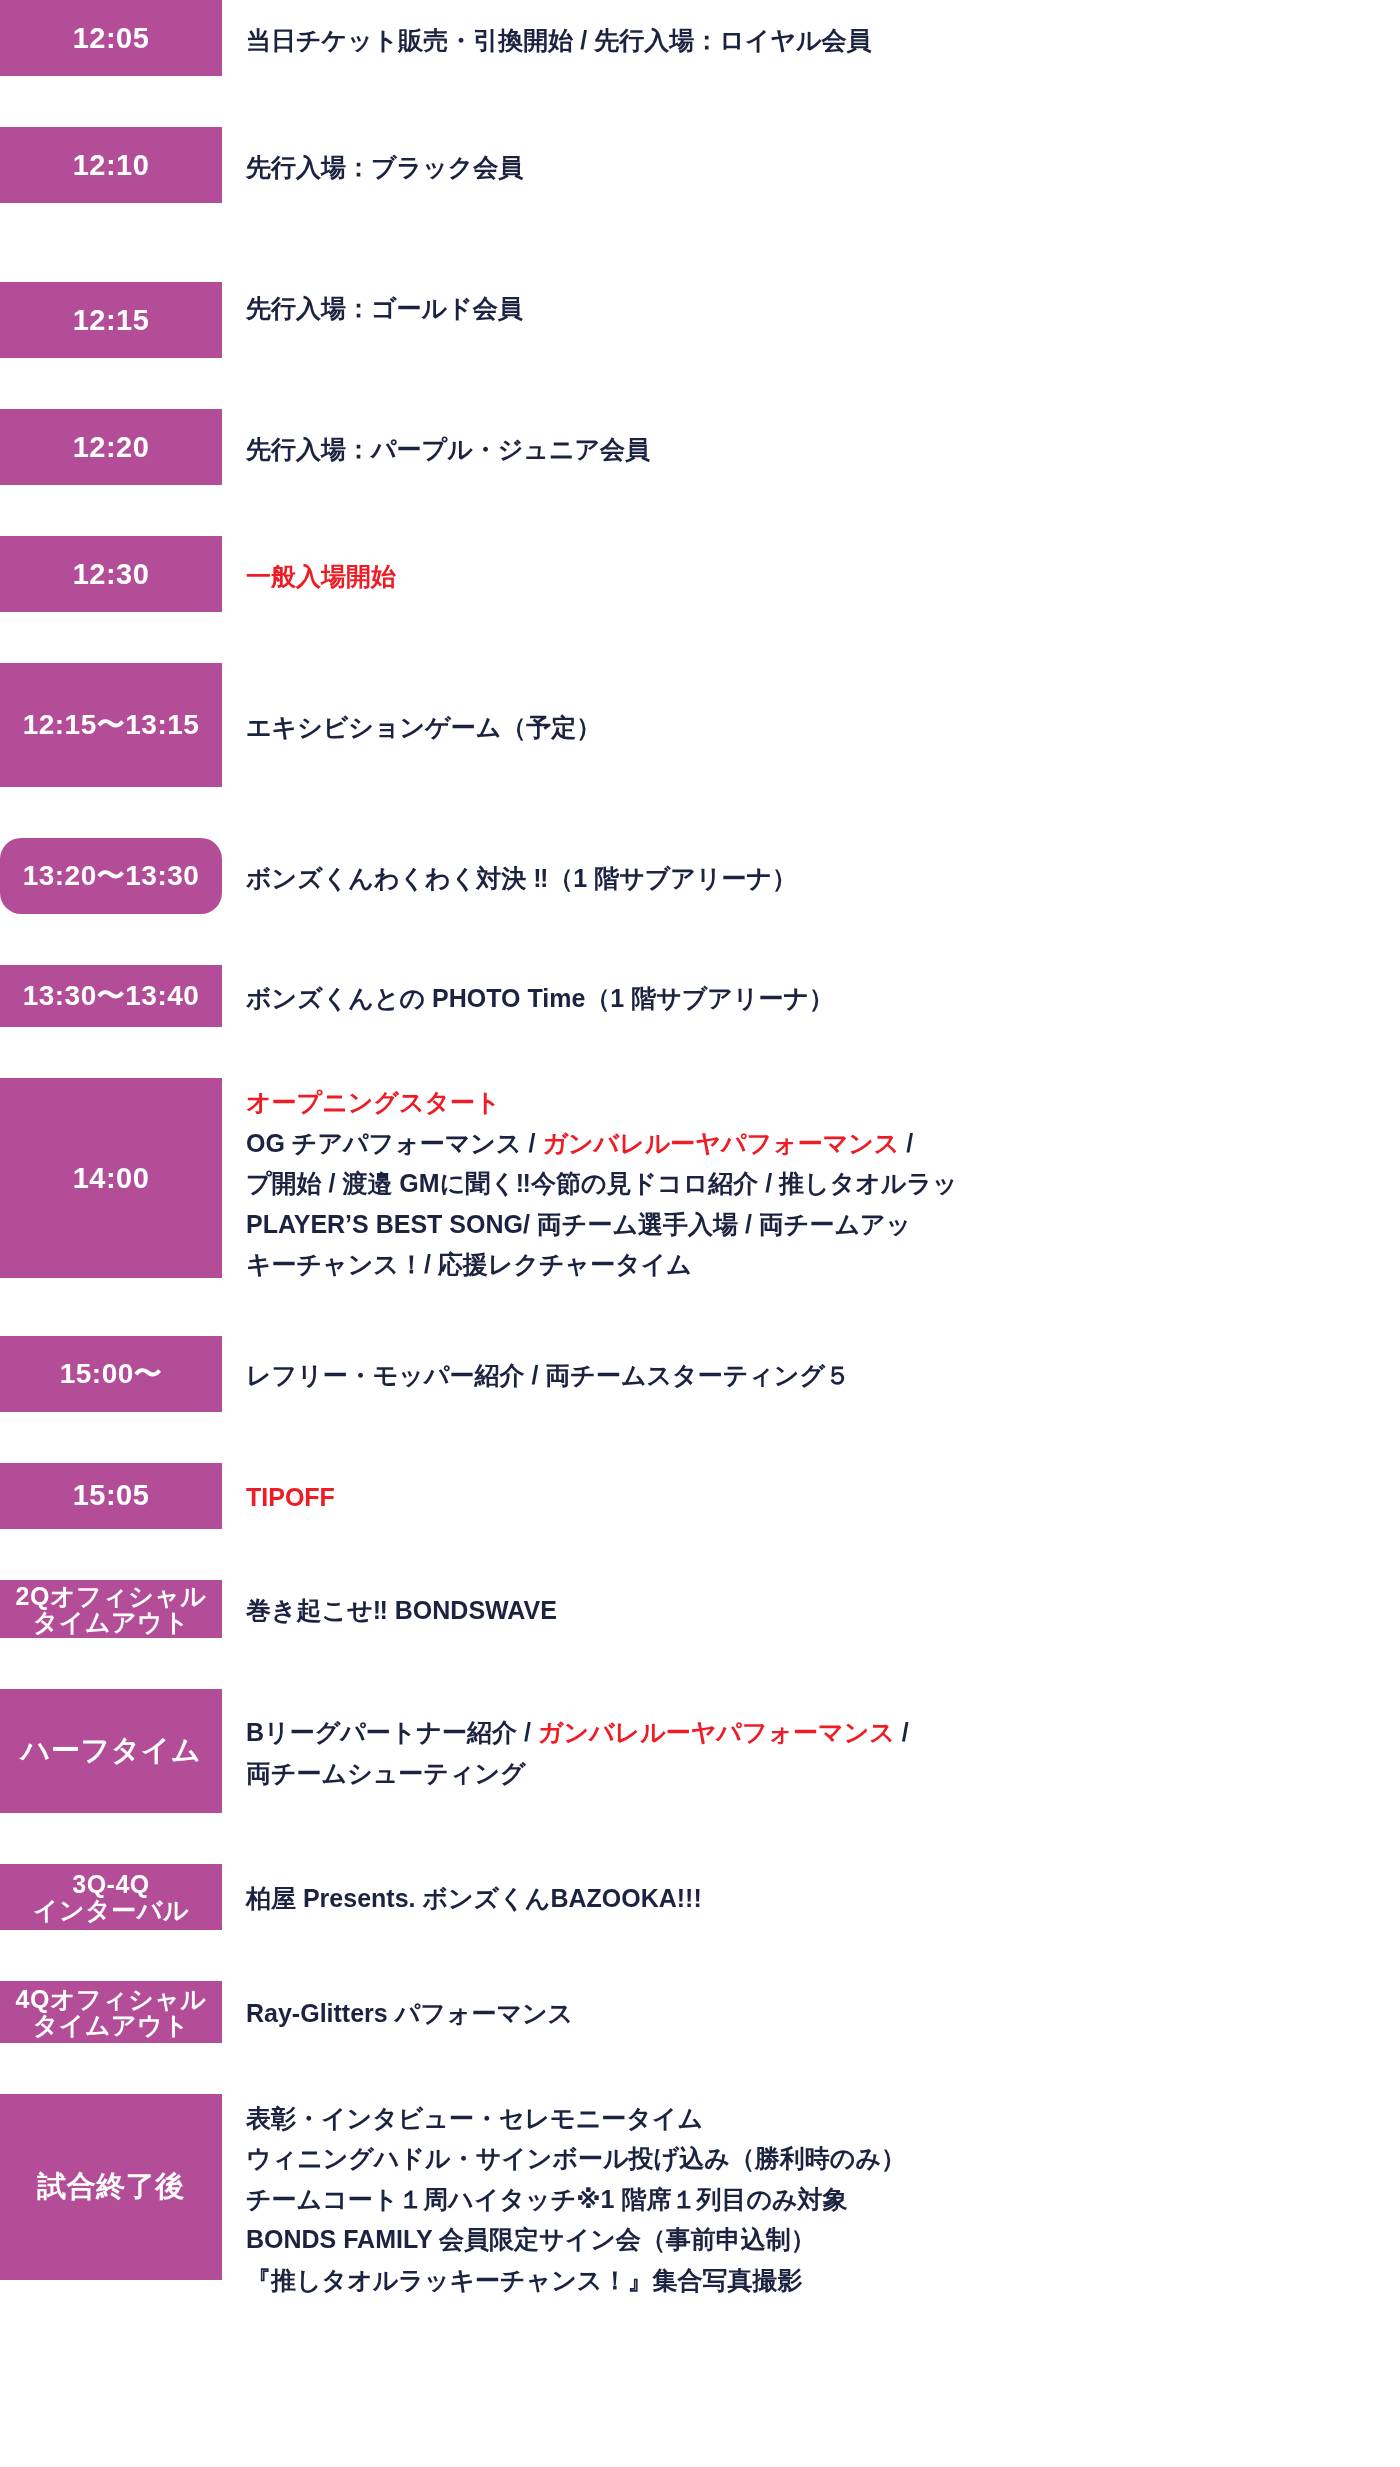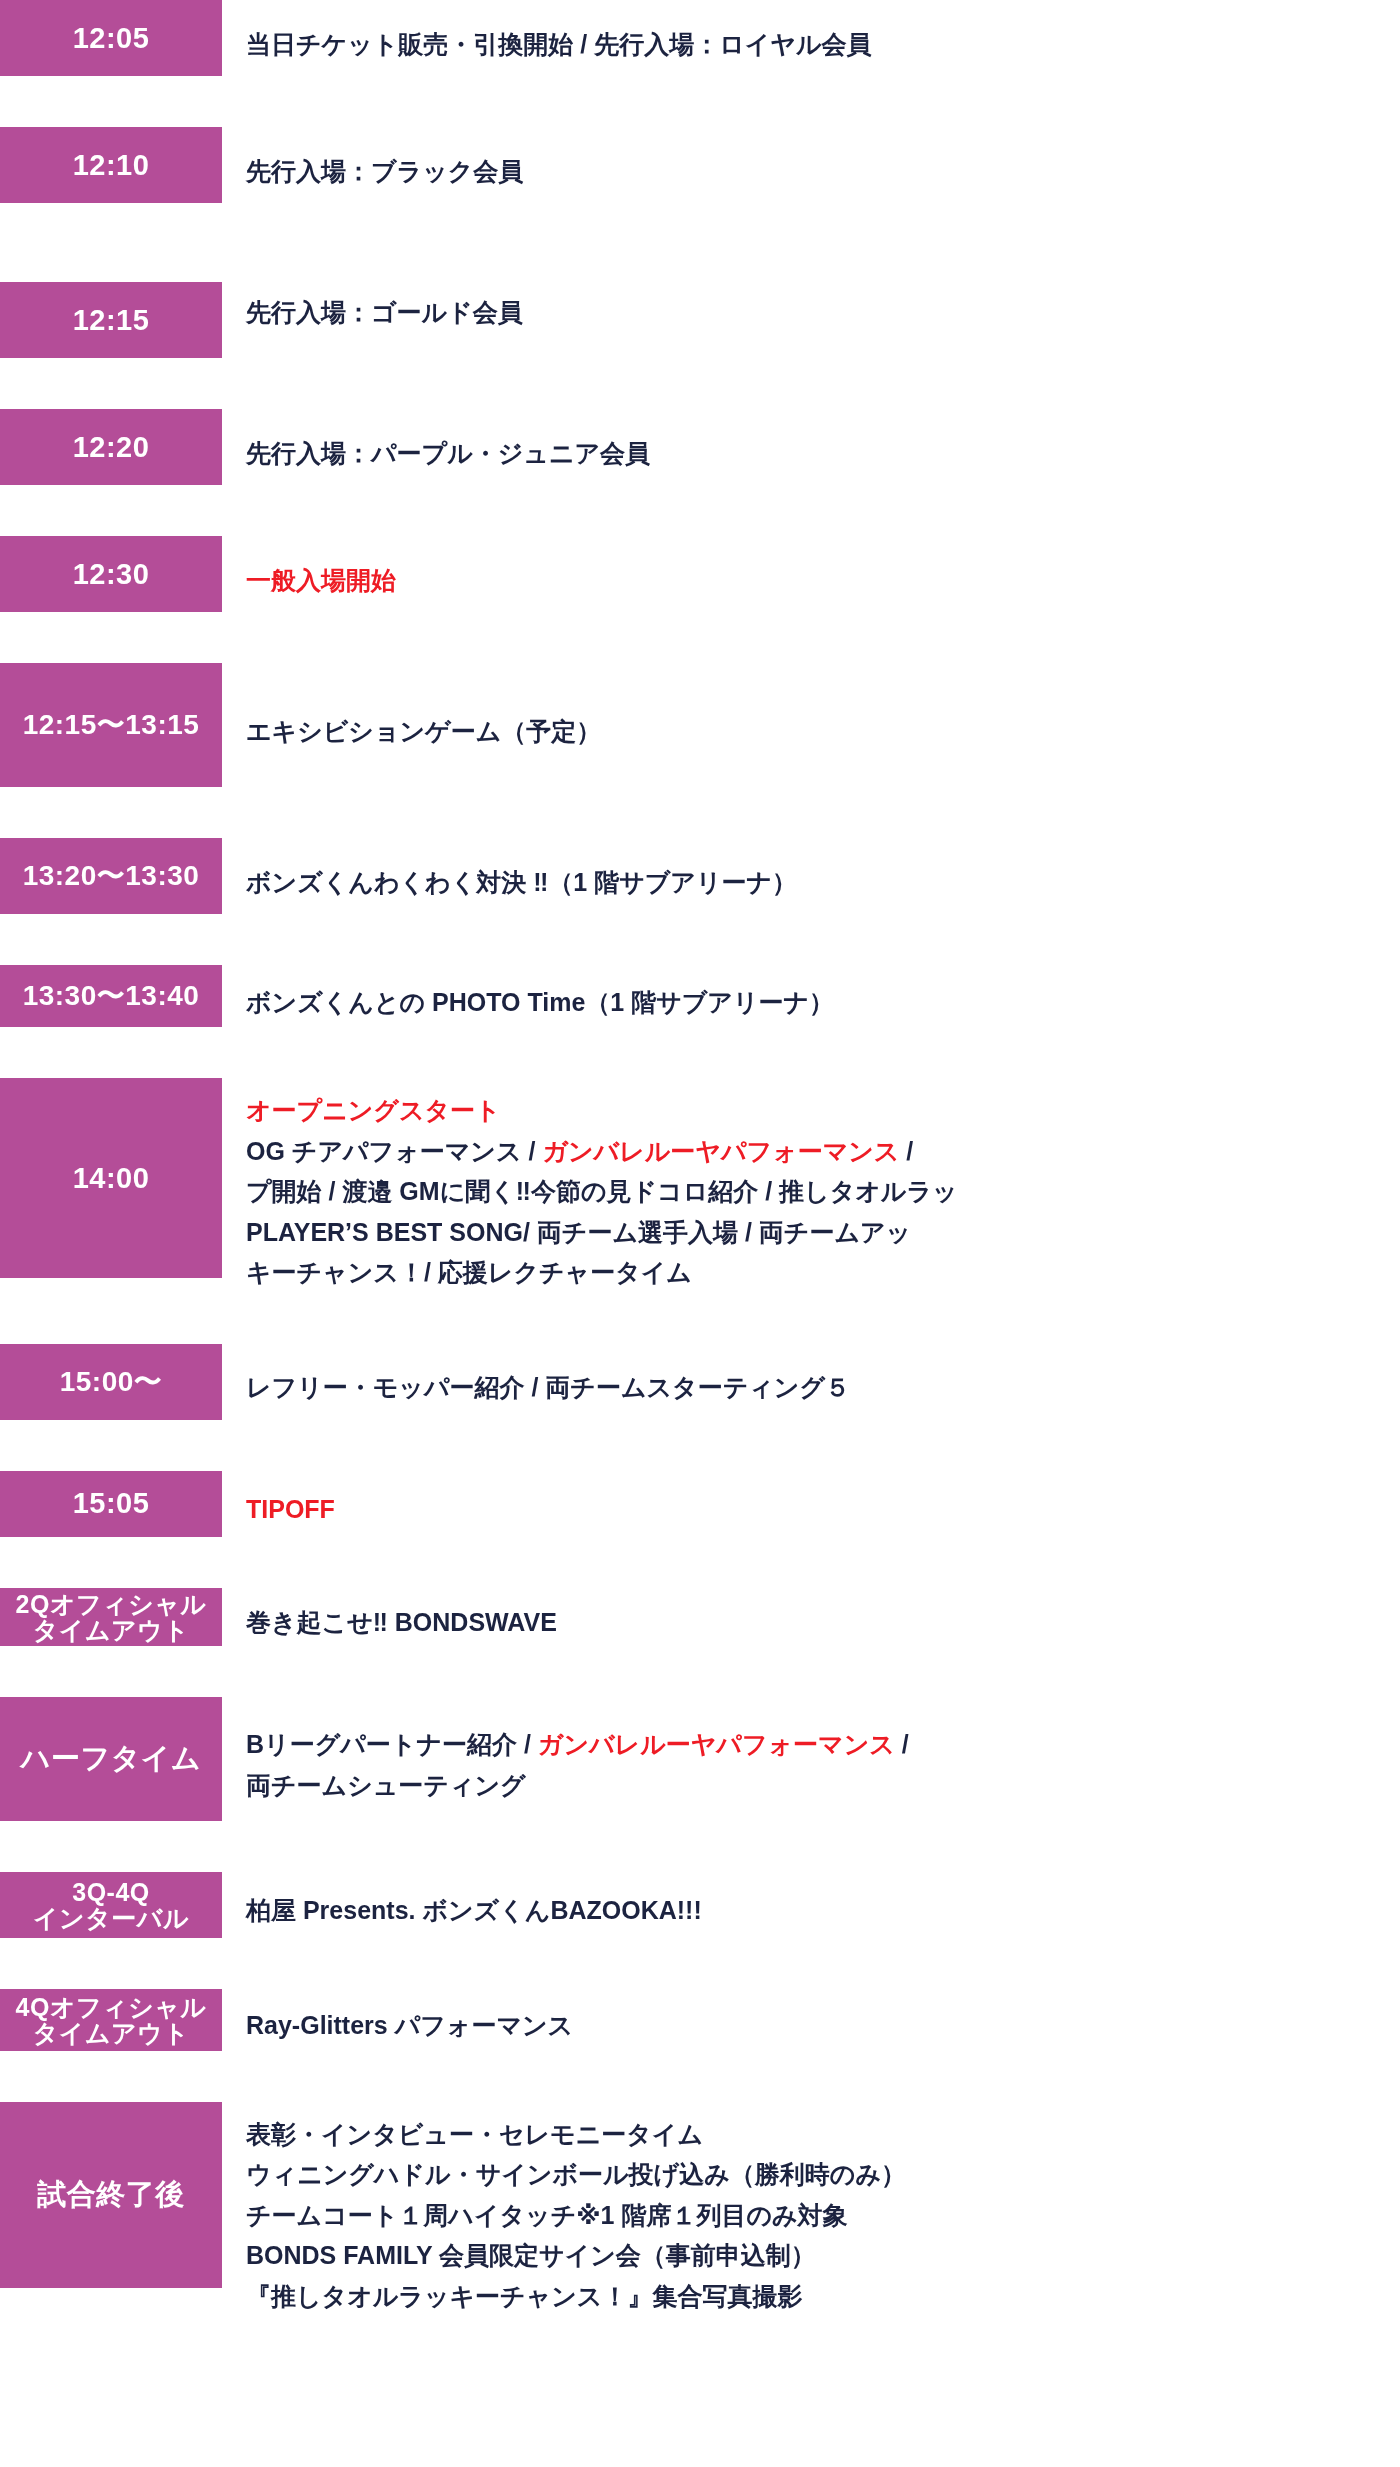--- a/index.html
+++ b/index.html
@@ -41,21 +41,21 @@
     box-sizing:border-box;
     padding:6px 4px;
     white-space:pre-line;
   }
   .time-cell.two-line{font-size:25px;line-height:1.04;}
   .time-cell.range{font-size:28px;}
   .desc-cell{
     flex:1;
     display:flex;
     align-items:center;
-    padding:12px 26px 0 24px;
+    padding:4px 26px 0 24px;
     box-sizing:border-box;
     color:#1c2340;
     font-size:25px;
     font-weight:700;
     line-height:1.62;
   }
   .desc-cell .lines{width:100%;}
   .desc-line{display:block;}
   .red{color:#ee1c25;}
   .navy{color:#1c2340;}
@@ -106,21 +106,21 @@
     </div>
     <div class="row">
       <div class="time-cell range" style="height: 124px; min-height: 124px;">12:15〜13:15</div>
       <div class="desc-cell" style="min-height: 124px;">
         <div class="lines">
           <span class="desc-line"><span class="navy">エキシビションゲーム（予定）</span></span>
         </div>
       </div>
     </div>
     <div class="row">
-      <div class="time-cell range" style="height: 76px; min-height: 76px;">13:20〜13:30</div>
+      <div class="time-cell range" style="height: 76px; min-height: 76px; border-radius: 21px;">13:20〜13:30</div>
       <div class="desc-cell" style="min-height: 76px;">
         <div class="lines">
           <span class="desc-line"><span class="navy">ボンズくんわくわく対決 ‼（1 階サブアリーナ）</span></span>
         </div>
       </div>
     </div>
     <div class="row">
       <div class="time-cell range" style="height: 62px; min-height: 62px;">13:30〜13:40</div>
       <div class="desc-cell" style="min-height: 62px;">
         <div class="lines">

